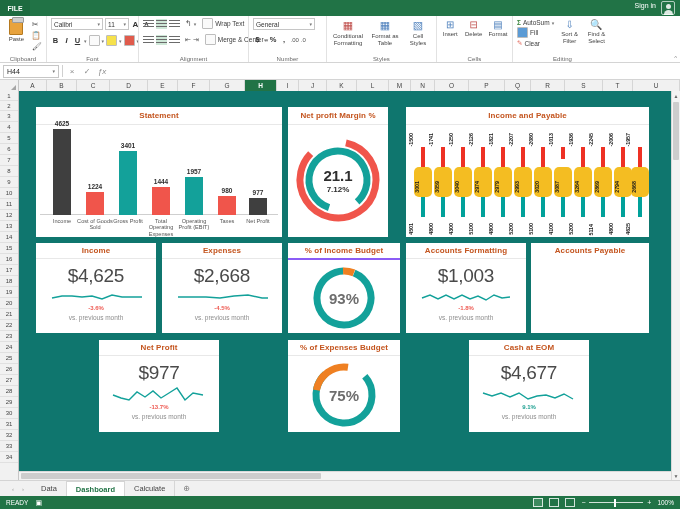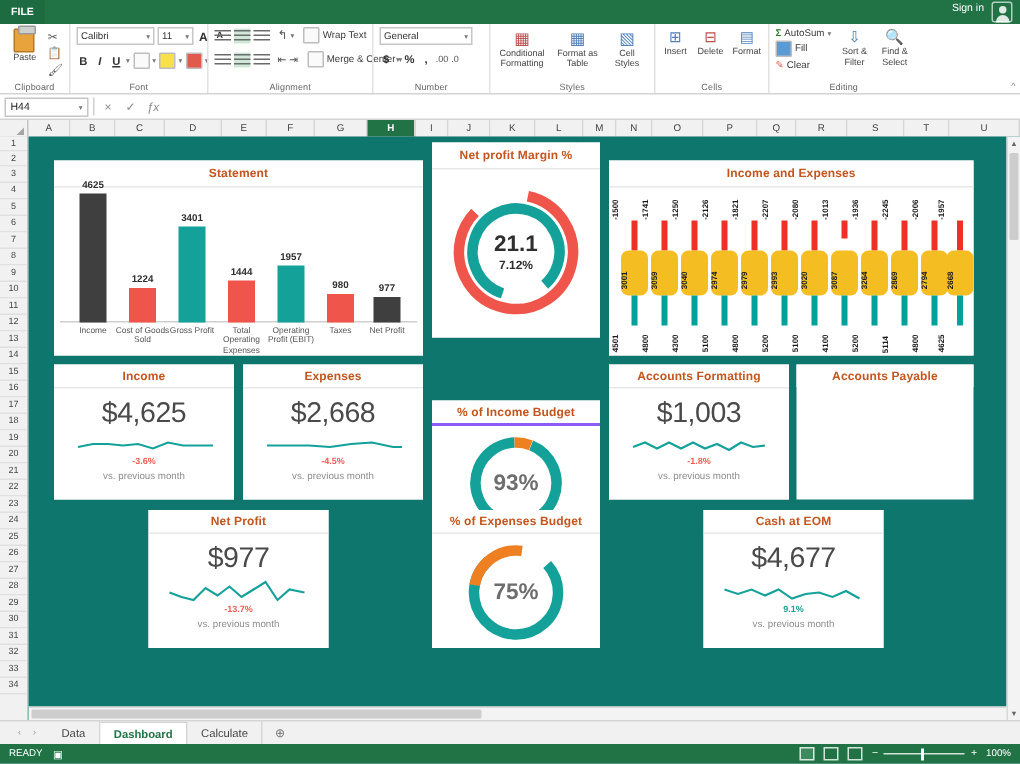--- a/index.html
+++ b/index.html
@@ -561,38 +561,38 @@
 
               <div class="bcol" style="left:213px; height:19px;">
                 <div class="bval" style="bottom:19px;">977</div>
                 <div class="bar" style="height:17px; background:#3f3f3f;"></div>
                 <div class="blab">Net Profit</div>
               </div>
             </div>
           </div>
         </div>
 
-        <div class="card" style="left:269px; top:4px; width:112px; height:130px;">
+        <div class="card" style="left:269px; top:16px; width:100px; height:130px;">
           <div class="card-title" style="height:17px;">Net profit Margin %</div>
           <div class="card-body" style="height:113px;border-top:1px solid #e8e8e8;">
             <div class="donutwrap" style="width:100px;height:100px;margin-top:5px;">
               <svg width="100" height="100" viewBox="0 0 100 100">
                 <circle cx="50" cy="50" r="38" fill="none" stroke="#f0554b" stroke-width="7" stroke-dasharray="200 239" transform="rotate(-78 50 50)" stroke-linecap="butt"></circle>
                 <circle cx="50" cy="50" r="29" fill="none" stroke="#13a19a" stroke-width="7" stroke-dasharray="152 182" transform="rotate(108 50 50)" stroke-linecap="butt"></circle>
               </svg>
               <div class="donut-label">
                 <div class="donut-main">21.1</div>
                 <div class="donut-sub">7.12%</div>
               </div>
             </div>
           </div>
         </div>
 
         <div class="card" style="left:387px; top:16px; width:243px; height:130px;">
-          <div class="card-title" style="height:17px;">Income and Expenses</div>
+          <div class="card-title" style="height:17px;">Income and Payable</div>
           <div class="card-body" style="height:113px;border-top:1px solid #e8e8e8;">
 
             <div class="ieitem" style="left:5px;">
               <div class="ie-top"></div>
               <div class="ie-pill"></div>
               <div class="ie-bot"></div>
               <div class="vtext" style="left:-3px; bottom:84px;">-1500</div>
               <div class="vtext" style="left:3px; bottom:38px;">3001</div>
               <div class="vtext" style="left:-3px; bottom:-4px;">4501</div>
             </div>
@@ -715,21 +715,21 @@
           <div class="card-body" style="height:75px;border-top:1px solid #e8e8e8;padding-top:6px;">
             <div class="bigval">$2,668</div>
             <svg class="spark" width="120" height="18" viewBox="0 0 120 18">
               <polyline points="16,10 30,10 44,10 58,11 72,9 86,8 100,11 106,11" fill="none" stroke="#13a19a" stroke-width="1.4"></polyline>
             </svg>
             <div class="delta neg">-4.5%</div>
             <div class="vsprev" style="margin-top:3px;">vs. previous month</div>
           </div>
         </div>
 
-        <div class="card" style="left:269px; top:152px; width:112px; height:90px;margin-top:24px;">
+        <div class="card" style="left:269px; top:152px; width:112px; height:90px;">
           <div class="card-title" style="height:15px;">% of Income Budget</div>
           <div class="card-body" style="height:75px;border-top:2px solid #8b5cf6;">
             <div class="donutwrap" style="width:70px;height:70px;margin-top:3px;">
               <svg width="70" height="70" viewBox="0 0 70 70">
                 <circle cx="35" cy="35" r="27" fill="none" stroke="#13a19a" stroke-width="7" stroke-dasharray="158 12" transform="rotate(-68 35 35)"></circle>
                 <circle cx="35" cy="35" r="27" fill="none" stroke="#ef8022" stroke-width="7" stroke-dasharray="11 159" transform="rotate(-92 35 35)"></circle>
               </svg>
               <div class="donut-label">
                 <div class="donut-pct">93%</div>
               </div>

